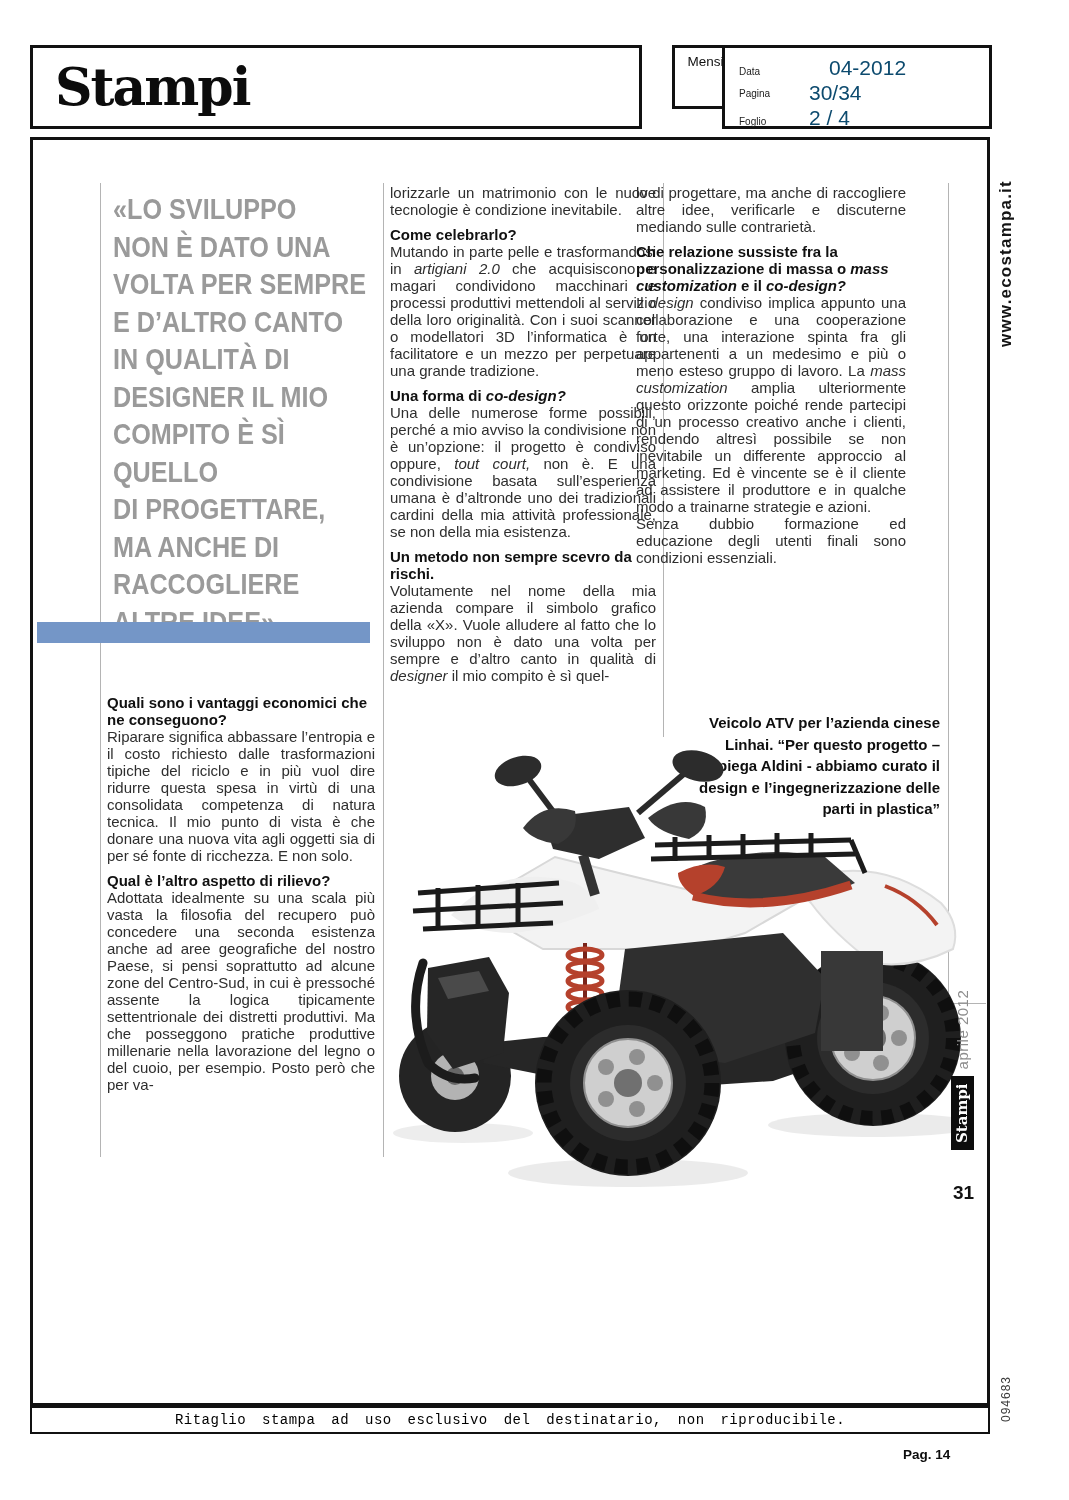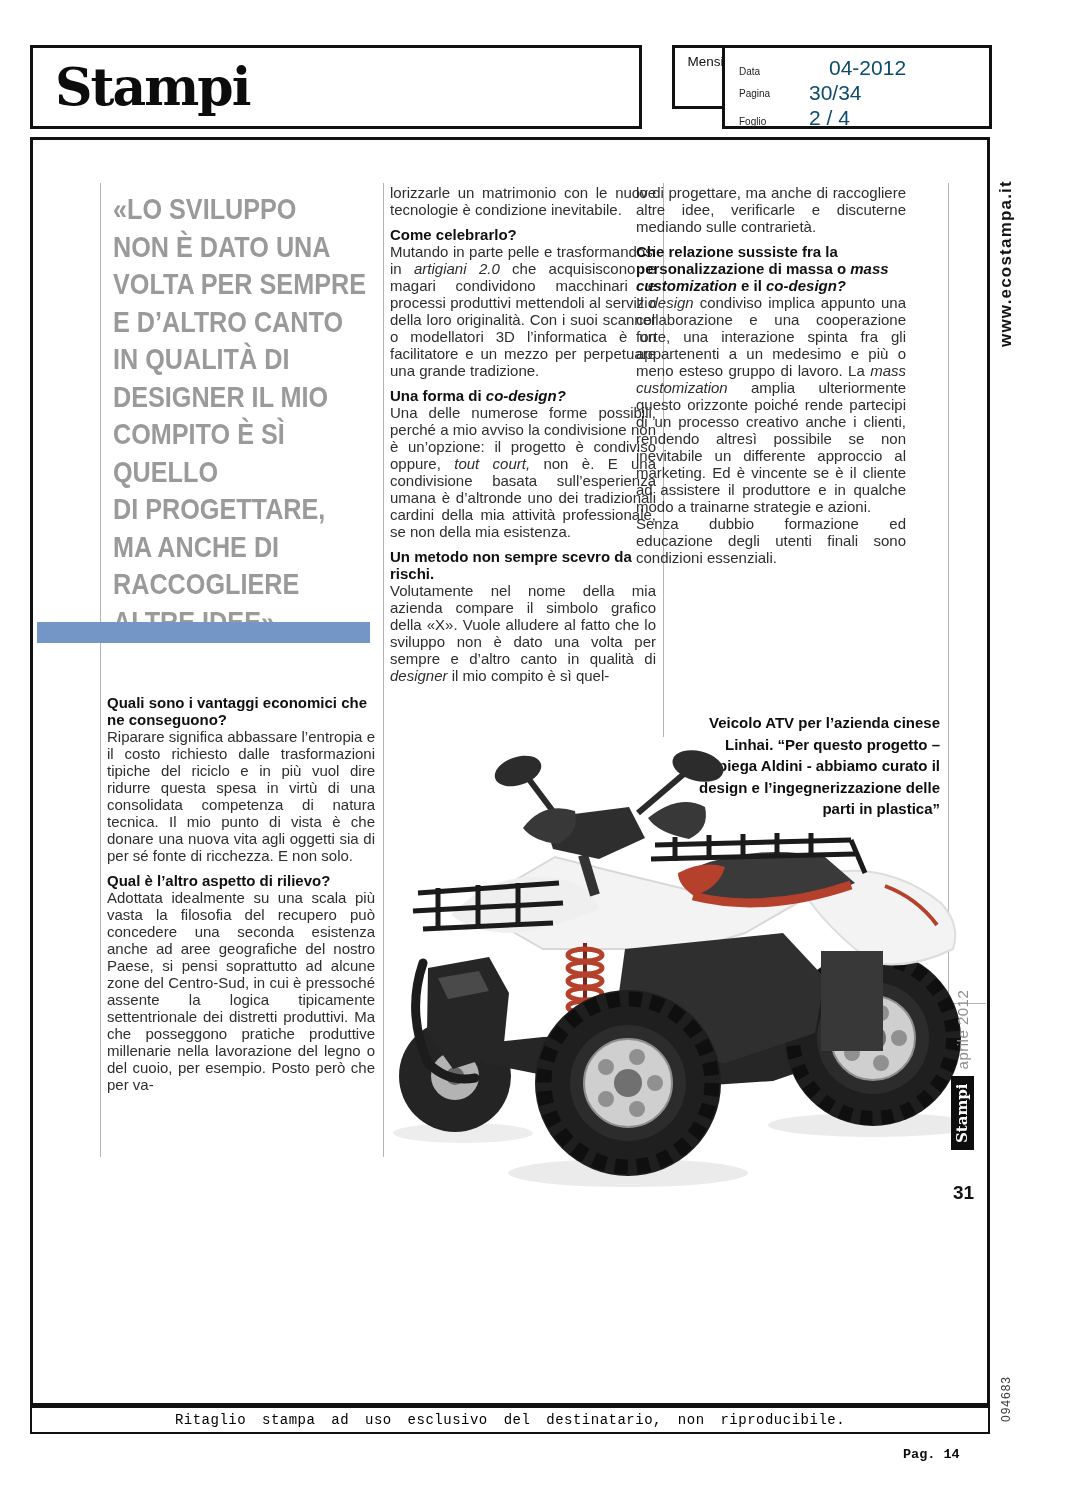--- a/index.html
+++ b/index.html
@@ -60,21 +60,21 @@
   .issue .idate{color:#8d8d8d;font-size:15px;letter-spacing:0.5px;}
   .pageno{position:absolute;left:953px;top:1182px;font-weight:bold;font-size:19px;color:#111;}
   .clipcode{left:999px;top:1422px;font-size:12px;letter-spacing:1px;color:#3a3a3a;}
 
   
   .strip{left:30px;top:1406px;width:960px;height:28px;border-width:2.5px;
     display:flex;align-items:center;justify-content:center;}
   .strip span{font-family:"Liberation Mono",monospace;font-size:14px;word-spacing:7px;
     letter-spacing:0.5px;color:#000000;}
   .brand{position:absolute;left:80px;top:1502px;font-size:18px;letter-spacing:0.5px;color:#8b5cf6;}
-  .pagref{position:absolute;left:903px;top:1447px;font-family:Liberation Mono, monospace;
+  .pagref{position:absolute;left:903px;top:1447px;font-family:Liberation Sans, sans-serif;
     font-weight:bold;font-size:13.5px;color:#0c0c0c;}
 </style>
 </head>
 <body>
 
 <div class="page">
 
   <div class="box masthead">
     <span class="logo">Stampi</span>
   </div>

